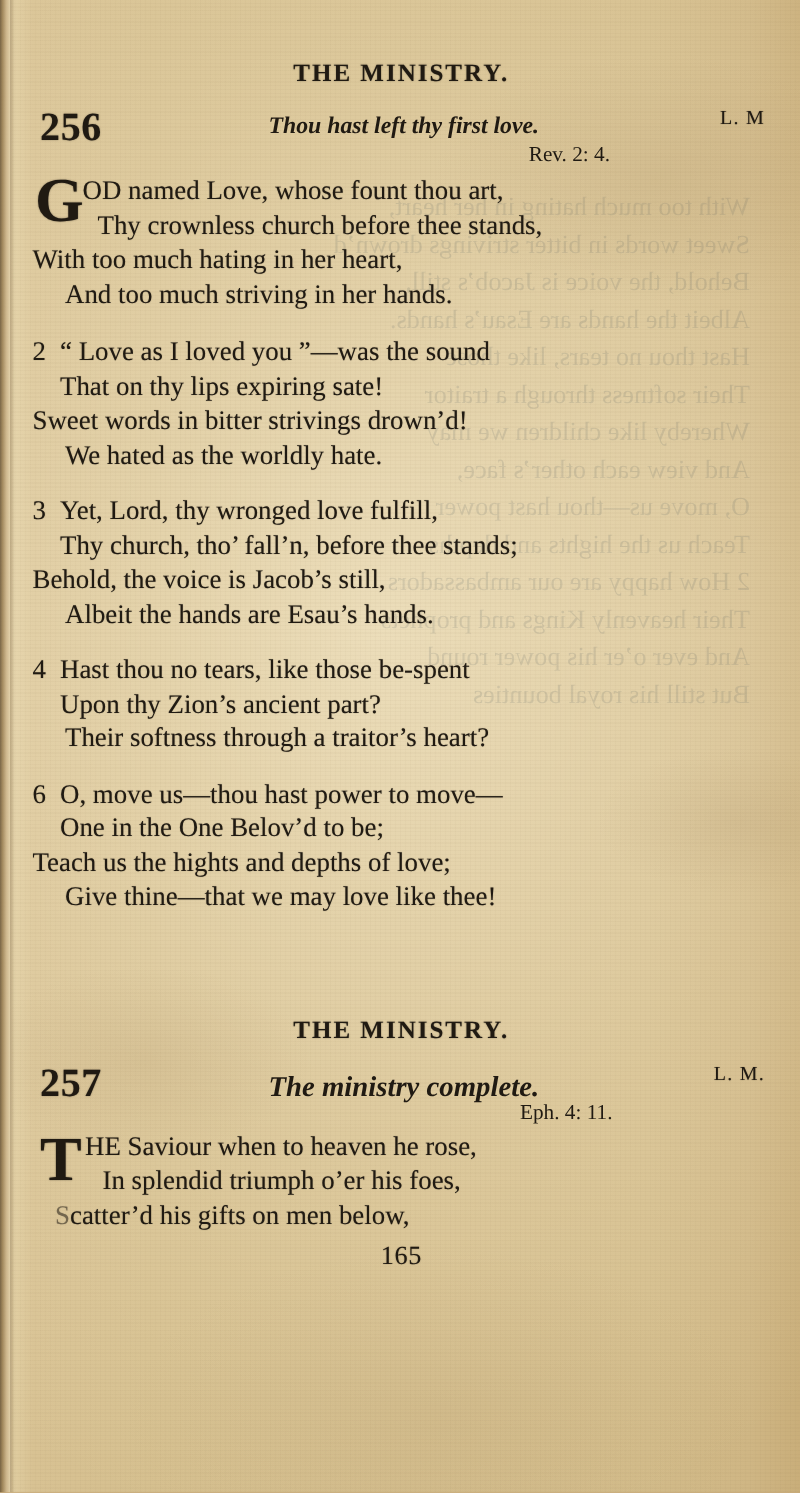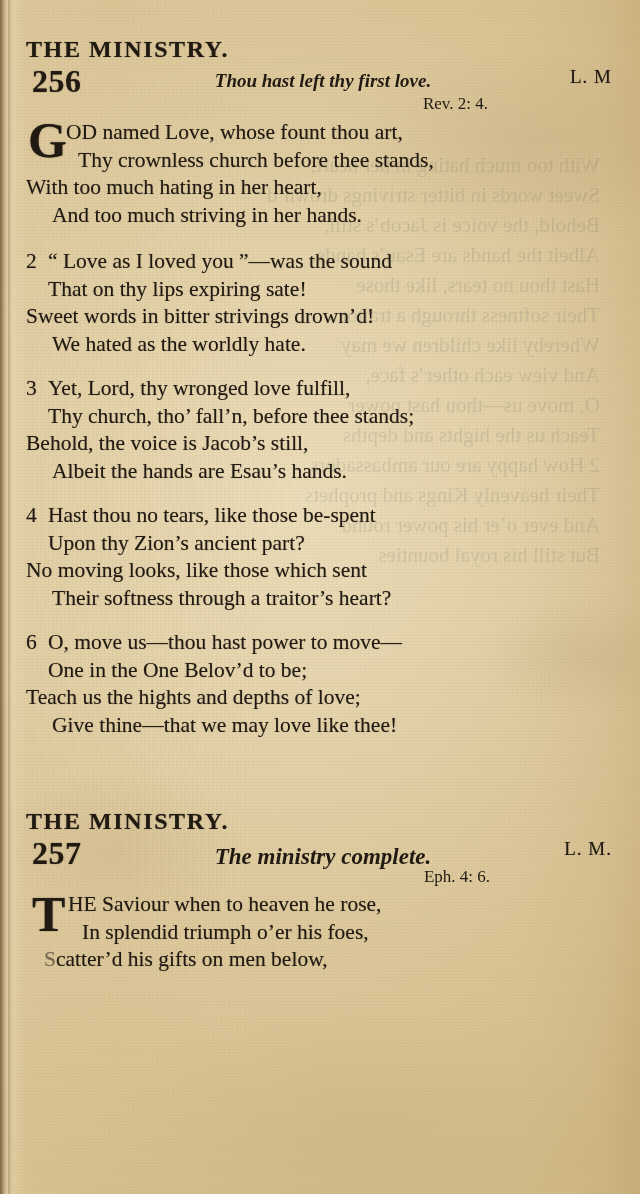--- a/index.html
+++ b/index.html
@@ -71,24 +71,25 @@
   }
   #bleed div { white-space: nowrap; }
 
   
   #content {
     position: relative;
     z-index: 3;
     padding: 0 24px 0 26px;
   }
   .running-head {
-    font-size: 24px;
+    text-align: center;
+    font-size: 20px;
     letter-spacing: 1.6px;
     font-weight: bold;
-    margin: 0;
+    margin: 12px;
     padding-top: 36px;
     text-shadow: 0 0 1.1px rgba(30,24,16,.55);
   }
   .hymn-head {
     position: relative;
     height: 56px;
   }
   .hymn-number {
     position: absolute;
     left: 6px;
@@ -105,21 +106,21 @@
     text-align: center;
     font-style: italic;
     font-size: 19px;
     font-weight: bold;
     padding-left: 4px;
   }
   .hymn-meter {
     position: absolute;
     right: 4px;
     top: 3px;
-    font-size: 19px;
+    font-size: 16px;
     letter-spacing: 1px;
     text-shadow: 0 0 1px rgba(30,24,16,.45);
   }
   .hymn-ref {
     position: absolute;
     right: 128px;
     top: 31px;
     font-size: 17px;
     white-space: nowrap;
   }
@@ -225,45 +226,45 @@
     <div class="stanza">
       <div class="l"><span class="num">3</span><span>Yet, Lord, thy wronged love fulfill,</span></div>
       <div class="l hang">Thy church, tho’ fall’n, before thee stands;</div>
       <div class="l">Behold, the voice is Jacob’s still,</div>
       <div class="l ind">Albeit the hands are Esau’s hands.</div>
     </div>
 
     <div class="stanza">
       <div class="l"><span class="num">4</span><span>Hast thou no tears, like those be-spent</span></div>
       <div class="l hang">Upon thy Zion’s ancient part?</div>
-      <div class="l">No moving looks, like those which sent</div>
       <div class="l ind">Their softness through a traitor’s heart?</div>
     </div>
 
 
     <div class="stanza">
       <div class="l"><span class="num">6</span><span>O, move us—thou hast power to move—</span></div>
       <div class="l hang">One in the One Belov’d to be;</div>
       <div class="l">Teach us the hights and depths of love;</div>
       <div class="l ind">Give thine—that we may love like thee!</div>
     </div>
 
     <div class="gap-before-second"></div>
 
     <div class="running-head" style="padding-top:0">THE MINISTRY.</div>
 
     <div class="hymn-head">
       <div class="hymn-number">257</div>
       <div class="hymn-topic" style="font-size:23px;top:9px">The ministry complete.</div>
       <div class="hymn-meter">L. M.</div>
-      <div class="hymn-ref" style="right:126px;top:32px">Eph. 4: 6.</div>
+      <div class="hymn-ref" style="right:126px;top:32px">Eph. 4: 11.</div>
     </div>
 
     <div class="stanza first" style="min-height:auto;margin-bottom:2px">
       <span class="dropcap" style="left:6px;top:-2px">T</span>
       <div class="l l1" style="padding-left:42px">HE Saviour when to heaven he rose,</div>
       <div class="l l2" style="padding-left:56px">In splendid triumph o’er his foes,</div>
       <div class="l" style="padding-left:18px"><span class="faded">S</span><span>catter’d his gifts on men below,</span></div>
     </div>
 
+    <div class="page-number">165</div>
 
   </div>
 </div>
 
 </body></html>

